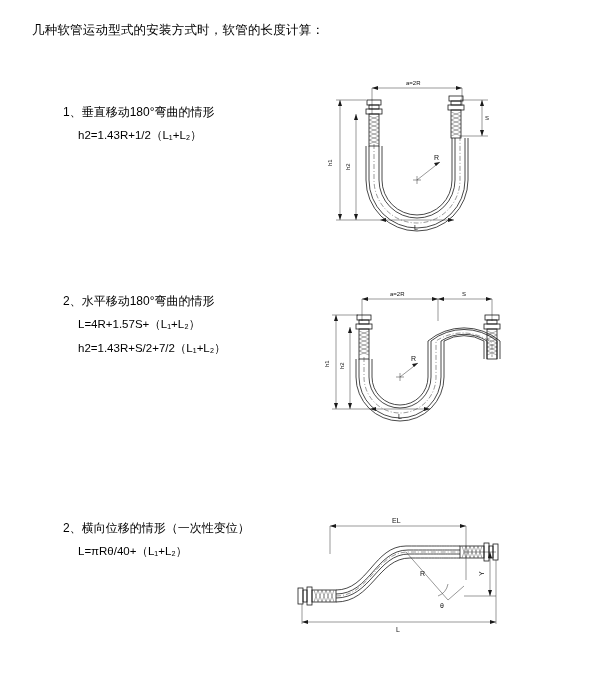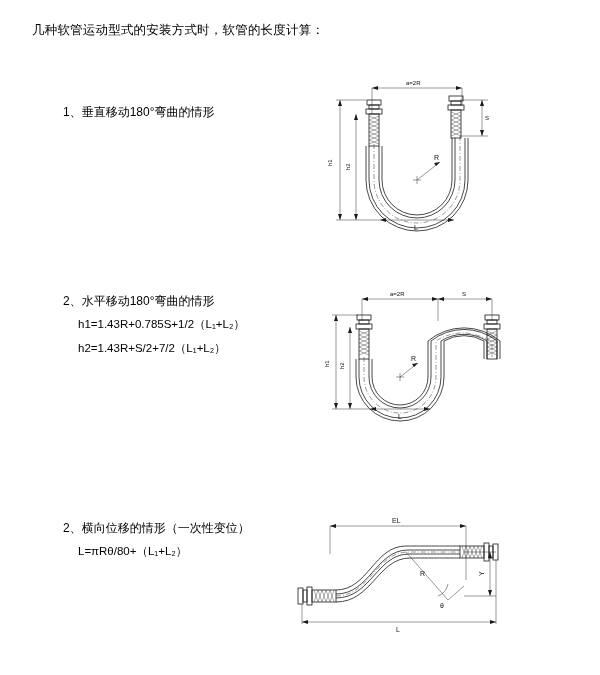--- a/index.html
+++ b/index.html
@@ -75,20 +75,21 @@
 </head>
 <body>
 
 <div class="page">
 
   <div class="heading">几种软管运动型式的安装方式时，软管的长度计算：</div>
 
   <div class="section sec1">
     <div class="sec-title">1、垂直移动180°弯曲的情形</div>
     <div class="formulas">
+      <div class="formula">h2=1.43R+1/2（L₁+L₂）</div>
     </div>
 
     <div class="drawing d1">
       <svg width="220" height="200" viewBox="0 0 220 200">
 
         <line class="dim" x1="62" y1="18" x2="152" y2="18"></line>
         <path class="fillblk" d="M62,18 l6,-2 l0,4 z"></path>
         <path class="fillblk" d="M152,18 l-6,-2 l0,4 z"></path>
         <text class="lbl" x="96" y="15">a=2R</text>
 
@@ -169,21 +170,21 @@
         <path class="fillblk" d="M70,150 l6,-2 l0,4 z"></path>
         <path class="fillblk" d="M144,150 l-6,-2 l0,4 z"></path>
         <text class="lbl7" x="104" y="160">L</text>
       </svg>
     </div>
   </div>
 
   <div class="section sec2">
     <div class="sec-title">2、水平移动180°弯曲的情形</div>
     <div class="formulas">
-      <div class="formula">h1=1.43R+0.785S+1/2（L₁+L₂）</div>
+      <div class="formula">L=4R+1.57S+（L₁+L₂）</div>
       <div class="formula">h2=1.43R+S/2+7/2（L₁+L₂）</div>
     </div>
 
     <div class="drawing d2">
       <svg width="220" height="180" viewBox="0 0 220 180">
 
         <line class="dim" x1="52" y1="18" x2="128" y2="18"></line>
         <path class="fillblk" d="M52,18 l6,-2 l0,4 z"></path>
         <path class="fillblk" d="M128,18 l-6,-2 l0,4 z"></path>
         <text class="lbl" x="80" y="15">a=2R</text>
@@ -259,21 +260,21 @@
         <path class="fillblk" d="M60,128 l6,-2 l0,4 z"></path>
         <path class="fillblk" d="M120,128 l-6,-2 l0,4 z"></path>
         <text class="lbl7" x="88" y="138">L</text>
       </svg>
     </div>
   </div>
 
   <div class="section sec3">
     <div class="sec-title">2、横向位移的情形（一次性变位）</div>
     <div class="formulas">
-      <div class="formula">L=πRθ/80+（L₁+L₂）</div>
+      <div class="formula">L=πRθ/40+（L₁+L₂）</div>
     </div>
 
     <div class="drawing d3">
       <svg width="240" height="140" viewBox="0 0 240 140">
 
         <line class="dim" x1="42" y1="22" x2="178" y2="22"></line>
         <path class="fillblk" d="M42,22 l6,-2 l0,4 z"></path>
         <path class="fillblk" d="M178,22 l-6,-2 l0,4 z"></path>
         <text class="lbl7" x="104" y="19">EL</text>
         <line class="dim" x1="42" y1="22" x2="42" y2="50"></line>

